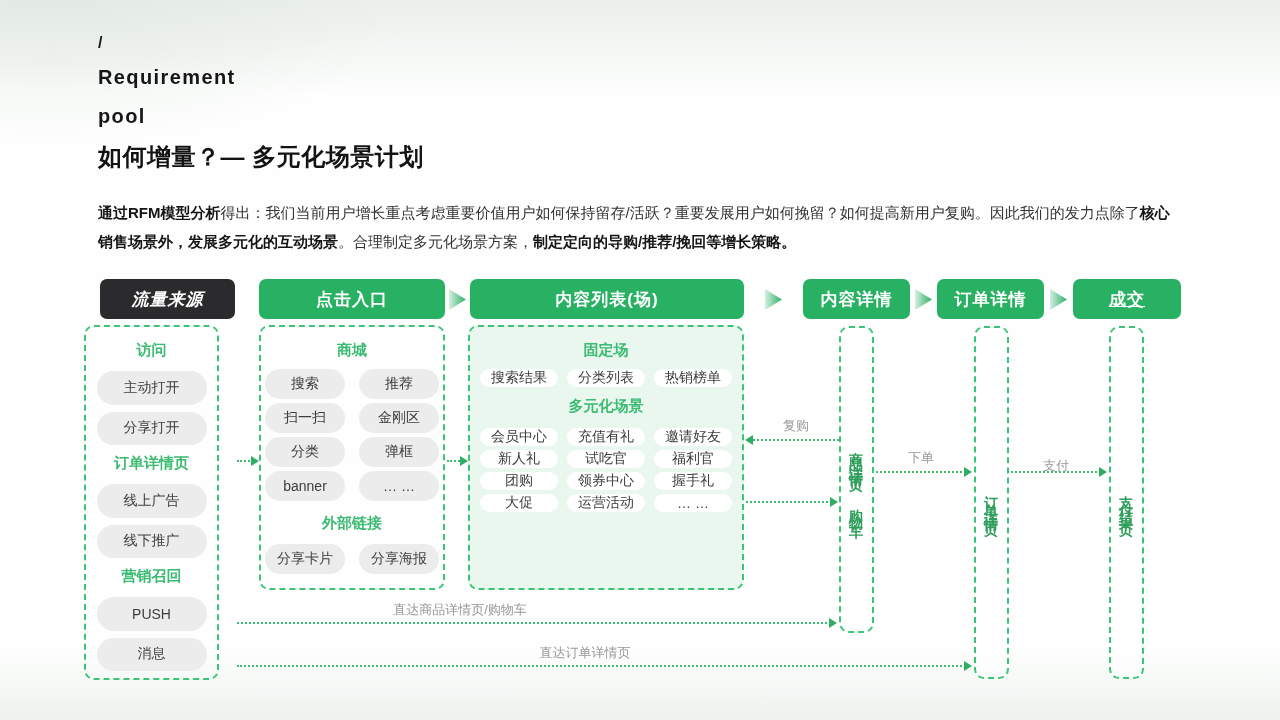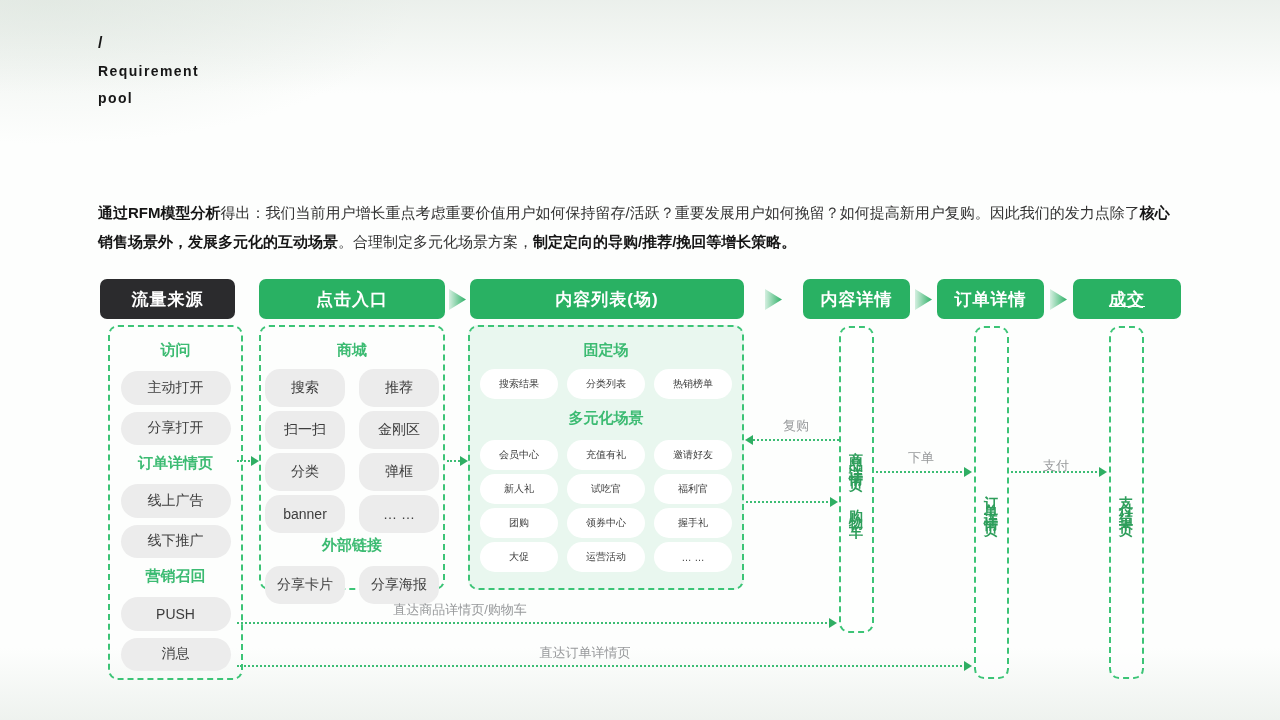--- a/index.html
+++ b/index.html
@@ -14,66 +14,66 @@
     background:
       linear-gradient(180deg, rgba(220,228,221,0.55) 0%, rgba(252,253,252,0) 13%),
       linear-gradient(0deg, rgba(220,228,221,0.45) 0%, rgba(252,253,252,0) 10%),
       radial-gradient(600px 240px at 4% 0%, rgba(222,230,223,0.6) 0%, rgba(255,255,255,0) 60%),
       #fdfefd;
   }
 
   
   .brand { position:absolute; left:98px; top:34px; color:#161616; }
   .brand-slash { font-size:16px; font-weight:700; margin-bottom:6px; }
-  .brand-name { font-size:14px; font-weight:700; letter-spacing:1.4px; line-height:1.95; }
+  .brand-name { font-size:20px; font-weight:700; letter-spacing:1.4px; line-height:1.95; }
 
   
   .title { position:absolute; left:98px; top:141px; font-size:24px; font-weight:700; color:#131313; letter-spacing:0.5px; }
   .desc { position:absolute; left:98px; top:198px; width:1086px; font-size:15px; line-height:29px; color:#333; }
   .desc .b { font-weight:700; color:#151515; }
 
   
   .stage { position:absolute; top:279px; height:40px; border-radius:7px; color:#fff;
            font-weight:700; font-size:17px; letter-spacing:1px;
            display:flex; align-items:center; justify-content:center; }
   .stage.green { background:#29B163; }
-  .stage.dark  { background:#2B2B2D; }
+  .stage.dark  { background:#2B2B2D;font-style:italic; }
   .tri { position:absolute; top:289px; width:17px; height:21px;
          background:linear-gradient(90deg,#d4efe0,#2db066);
          clip-path:polygon(0 0,100% 50%,0 100%); }
 
   
   .panel { position:absolute; border:2px dashed #3CC476; border-radius:10px; }
   .panel.tint { background:#E9F7EF; }
 
   .glabel { font-size:15px; font-weight:700; color:#3CBB72; text-align:center; height:18px; line-height:18px; }
 
   
-  .col1 { left:108px; top:325px; width:135px; height:355px; padding-top:14px;
+  .col1 { left:84px; top:325px; width:135px; height:355px; padding-top:14px;
           display:flex; flex-direction:column; align-items:center; }
   .col1 .glabel { margin-bottom:12px; }
   .col1 .glabel + .glabel, .col1 .pill1 + .glabel { margin-top:9px; }
   .pill1 { width:110px; height:43px; border-radius:17px; background:#ECECEC;
            font-size:14px; color:#3d3d3d; display:flex; align-items:center; justify-content:center;
            margin-bottom:7px; }
   .col1 .pill1 + .glabel { margin-top:2px; }
 
   
   .col2 { left:259px; top:325px; width:186px; height:265px; padding-top:14px; }
   .grid2 { margin-top:10px; display:grid; grid-template-columns:repeat(2,80px); gap:4px 14px; justify-content:center; }
-  .pill2 { width:80px; height:38px; border-radius:15px; background:#ECECEC;
+  .pill2 { width:80px; height:30px; border-radius:15px; background:#ECECEC;
            font-size:14px; color:#3d3d3d; display:flex; align-items:center; justify-content:center; }
-  .col2 .glabel.second { margin-top:3px; }
+  .col2 .glabel.second { margin-top:13px; }
 
   
   .col3 { left:468px; top:325px; width:276px; height:265px; padding-top:14px; }
   .grid3 { margin-top:10px; display:grid; grid-template-columns:repeat(3,78px); gap:4px 9px; justify-content:center; }
   .grid3.multi { margin-top:13px; }
-  .pill3 { width:78px; height:30px; border-radius:15px; background:#ffffff;
-           font-size:10px; color:#3d3d3d; display:flex; align-items:center; justify-content:center; }
+  .pill3 { width:78px; height:18px; border-radius:15px; background:#ffffff;
+           font-size:14px; color:#3d3d3d; display:flex; align-items:center; justify-content:center; }
   .col3 .glabel.second { margin-top:10px; }
 
   
   .vbox { display:flex; align-items:center; justify-content:center; background:rgba(255,255,255,0.6); }
   .vbox .vtext { writing-mode:vertical-rl; text-orientation:upright; letter-spacing:7px;
                  font-size:14px; font-weight:700; color:#2E9E5B; }
   .v0 { left:839px; top:326px; width:35px; height:307px; }
   .v1 { left:974px; top:326px; width:35px; height:353px; }
   .v2 { left:1109px; top:326px; width:35px; height:353px; }
 
@@ -93,20 +93,21 @@
 <div class="canvas">
 
   <div class="brand">
     <div class="brand-slash">/</div>
     <div class="brand-name">
       <div>Requirement</div>
       <div>pool</div>
     </div>
   </div>
 
+  <h1 class="title">如何增量？— 多元化场景计划</h1>
   <p class="desc"><span class="b">通过RFM模型分析</span><span>得出：我们当前用户增长重点考虑重要价值用户如何保持留存/活跃？重要发展用户如何挽留？如何提高新用户复购。因此我们的发力点除了</span><span class="b">核心销售场景外，发展多元化的互动场景</span><span>。合理制定多元化场景方案，</span><span class="b">制定定向的导购/推荐/挽回等增长策略。</span></p>
 
   <div class="stage dark" style="left:100px;width:135px;">流量来源</div>
   <div class="stage green" style="left:259px;width:186px;">点击入口</div>
   <div class="tri" style="left:449px;"></div>
   <div class="stage green" style="left:470px;width:274px;">内容列表(场)</div>
   <div class="tri" style="left:765px;"></div>
   <div class="stage green" style="left:803px;width:107px;">内容详情</div>
   <div class="tri" style="left:915px;"></div>
   <div class="stage green" style="left:937px;width:107px;">订单详情</div>

